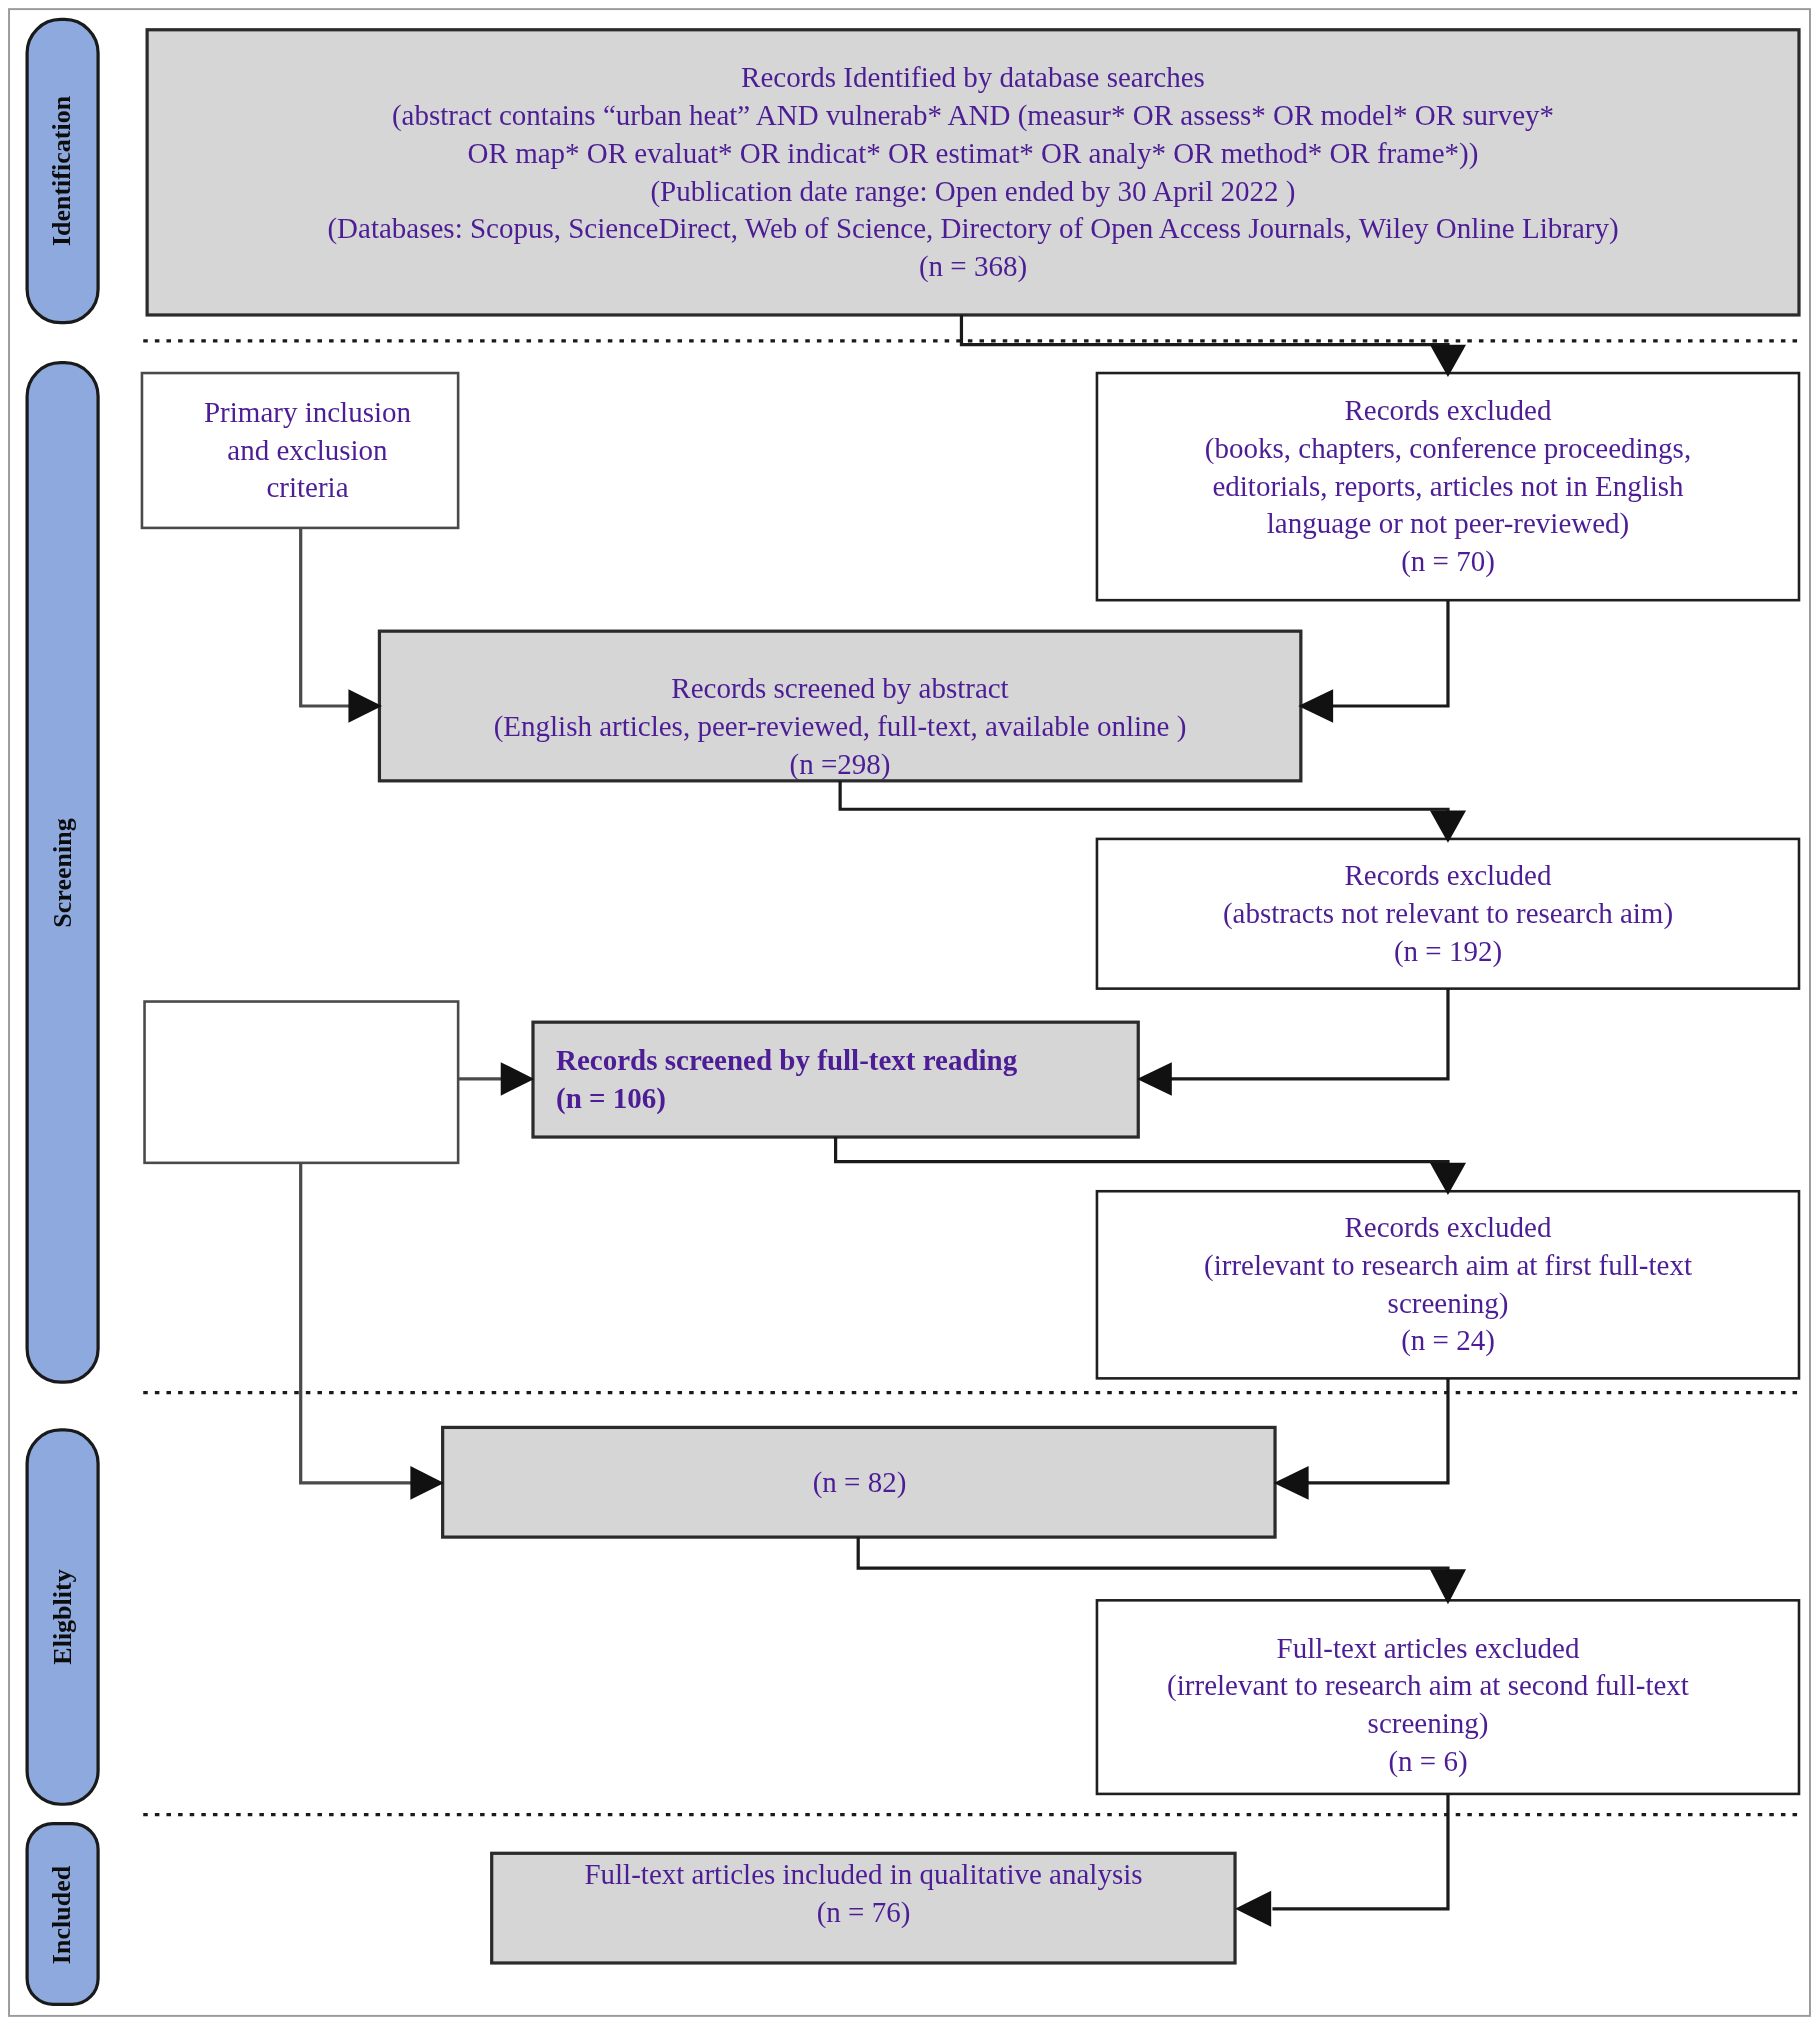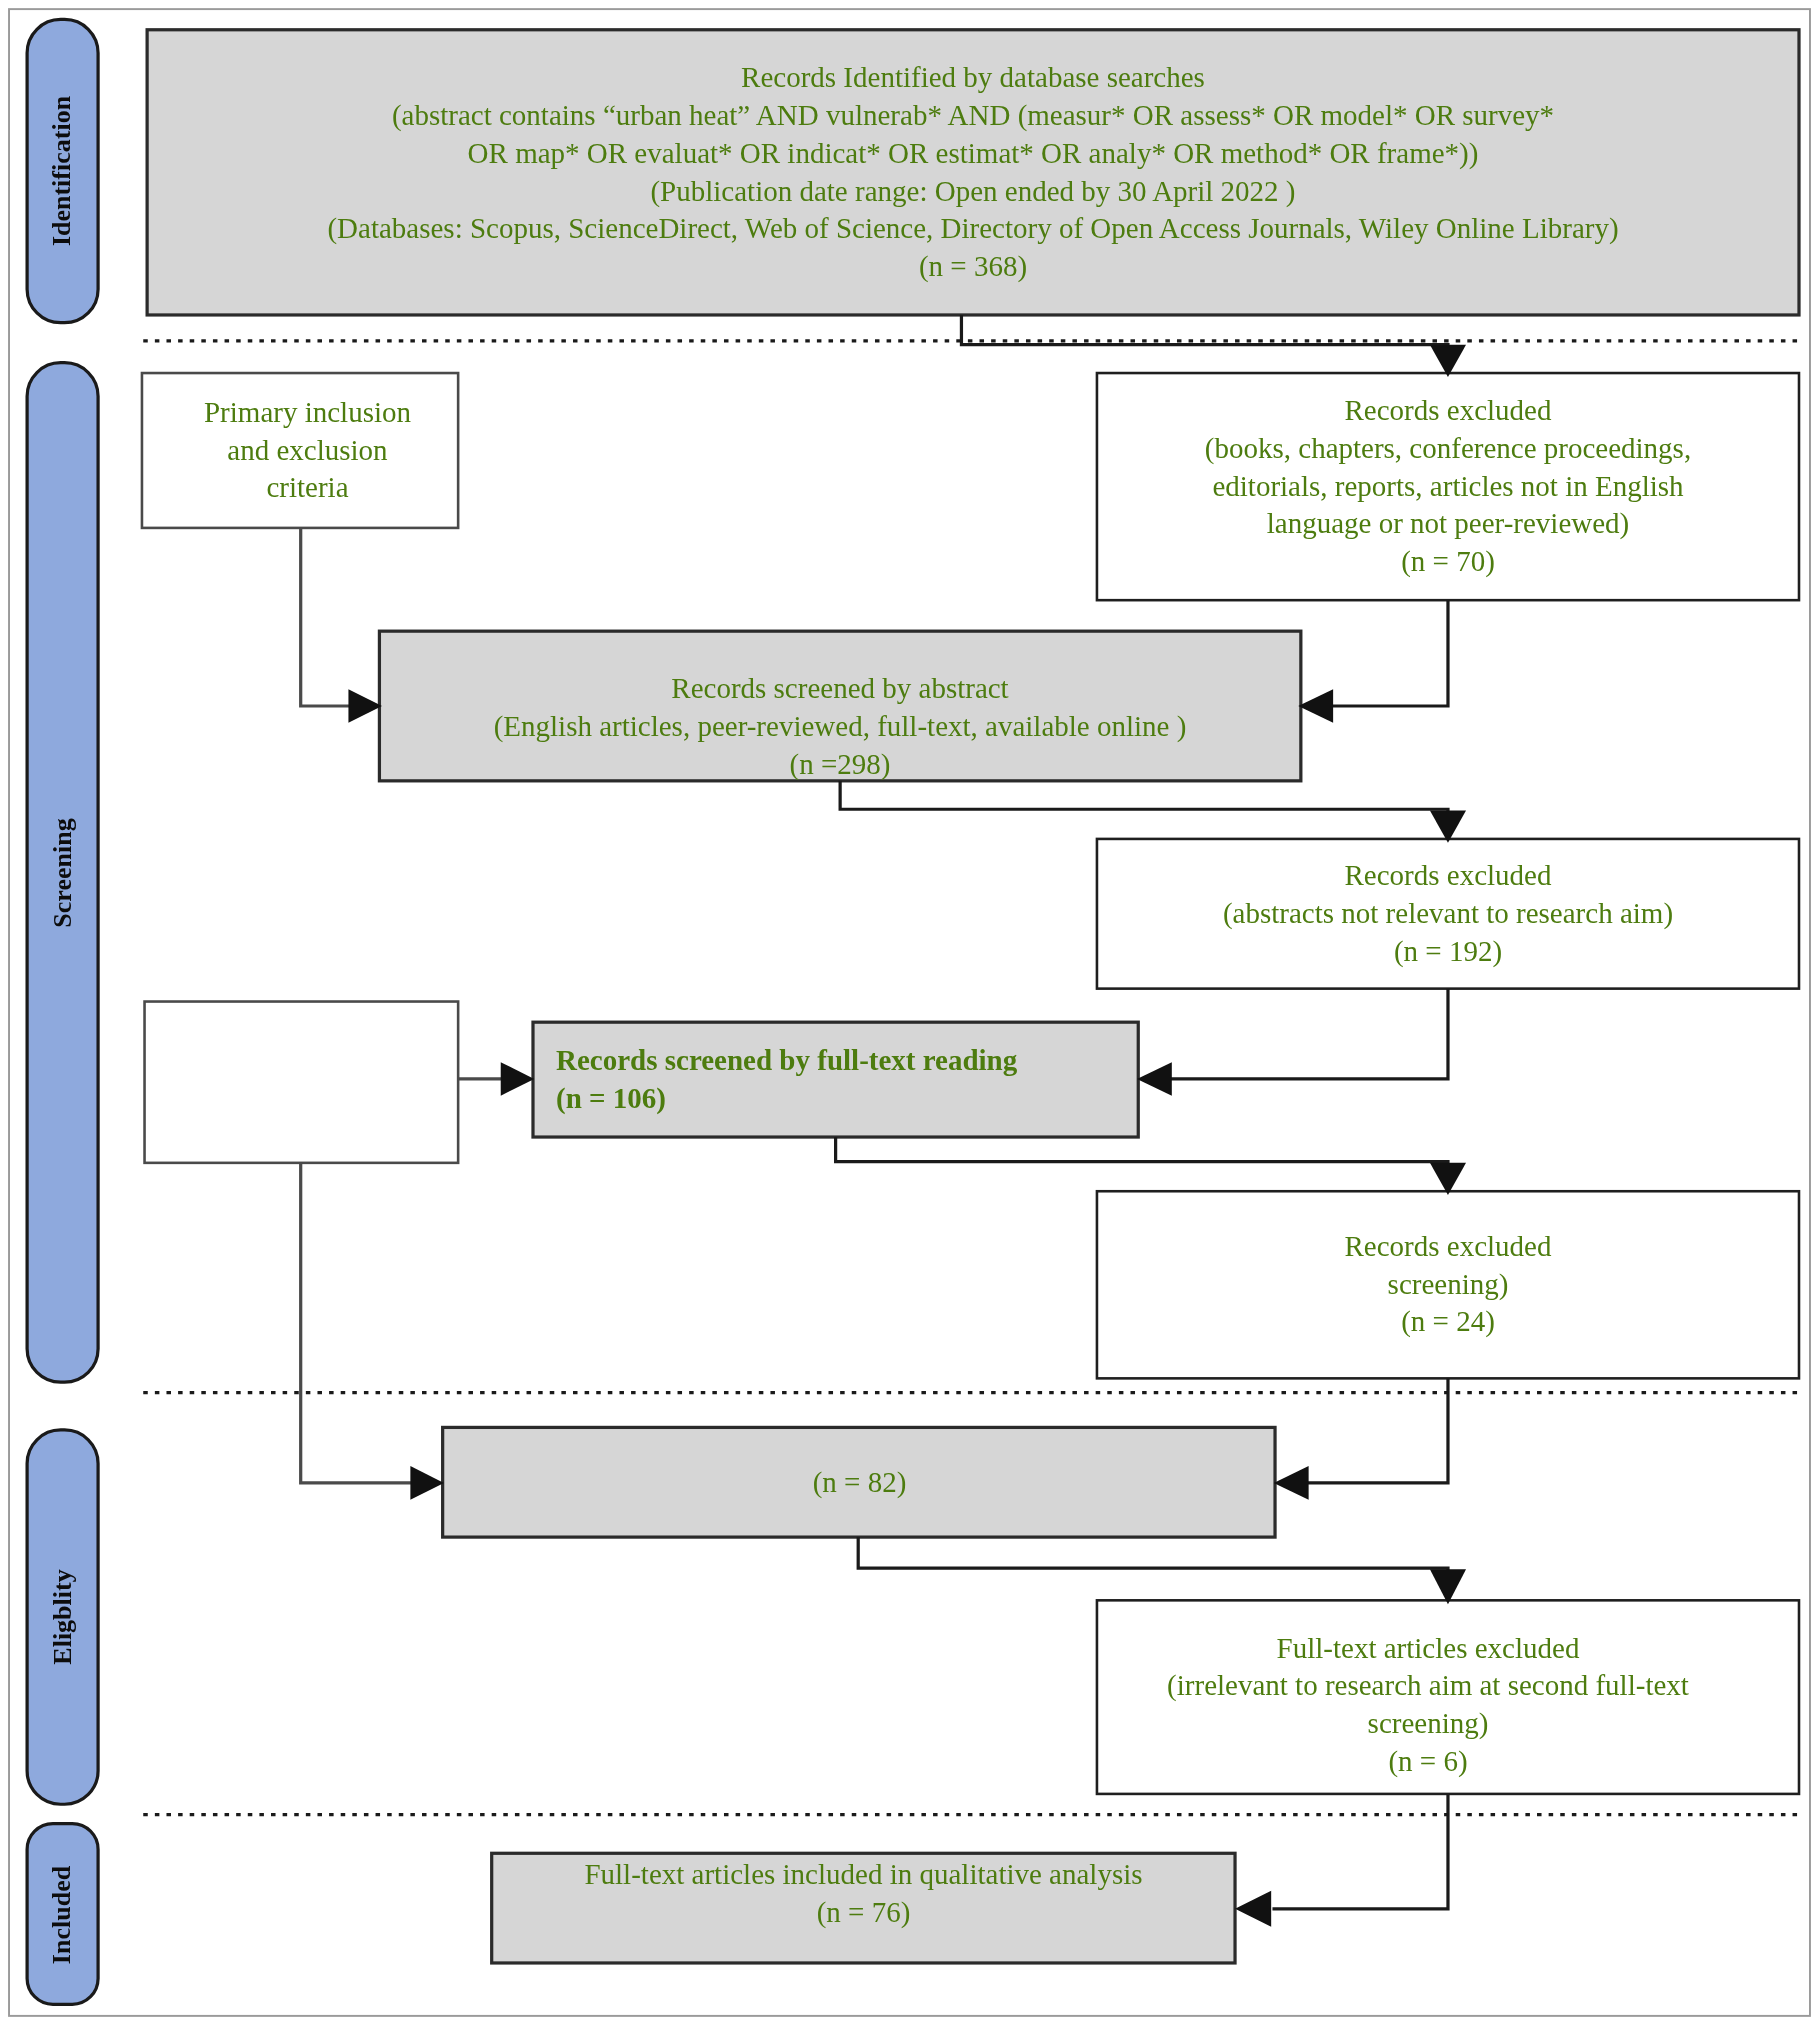--- a/index.html
+++ b/index.html
@@ -74,21 +74,21 @@
   .box-text {
     position: absolute;
     display: flex;
     flex-direction: column;
     align-items: center;
     justify-content: center;
     text-align: center;
     font-family: "Liberation Serif", "DejaVu Serif", serif;
     font-size: 29px;
     line-height: 1.30;
-    color: #4d7c0f;
+    color: #4c1d95;
     box-sizing: border-box;
     padding: 0 9px;
     pointer-events: none;
   }
   .tline { display: block; white-space: nowrap; }
 </style>
 </head>
 <body>
 
 <div id="root">
@@ -215,20 +215,21 @@
   </div>
 
 
   <div class="box-text" style="left:533px; top:1022px; width:605px; height:115px; align-items:flex-start; padding-left:23px;font-weight:bold;">
     <span class="tline">Records screened by full-text reading</span>
     <span class="tline">(n = 106)</span>
   </div>
 
   <div class="box-text" style="left:1097px; top:1191px; width:702px; height:187px;">
     <span class="tline">Records excluded</span>
+    <span class="tline">(irrelevant to research aim at first full-text</span>
     <span class="tline">screening)</span>
     <span class="tline">(n = 24)</span>
   </div>
 
   <div class="box-text" style="left:443px; top:1428px; width:833px; height:110px;">
     <span class="tline">(n = 82)</span>
   </div>
 
   <div class="box-text" style="left:1097px; top:1608px; width:630px; height:194px;margin-left:16px;">
     <span class="tline">Full-text articles excluded</span>

